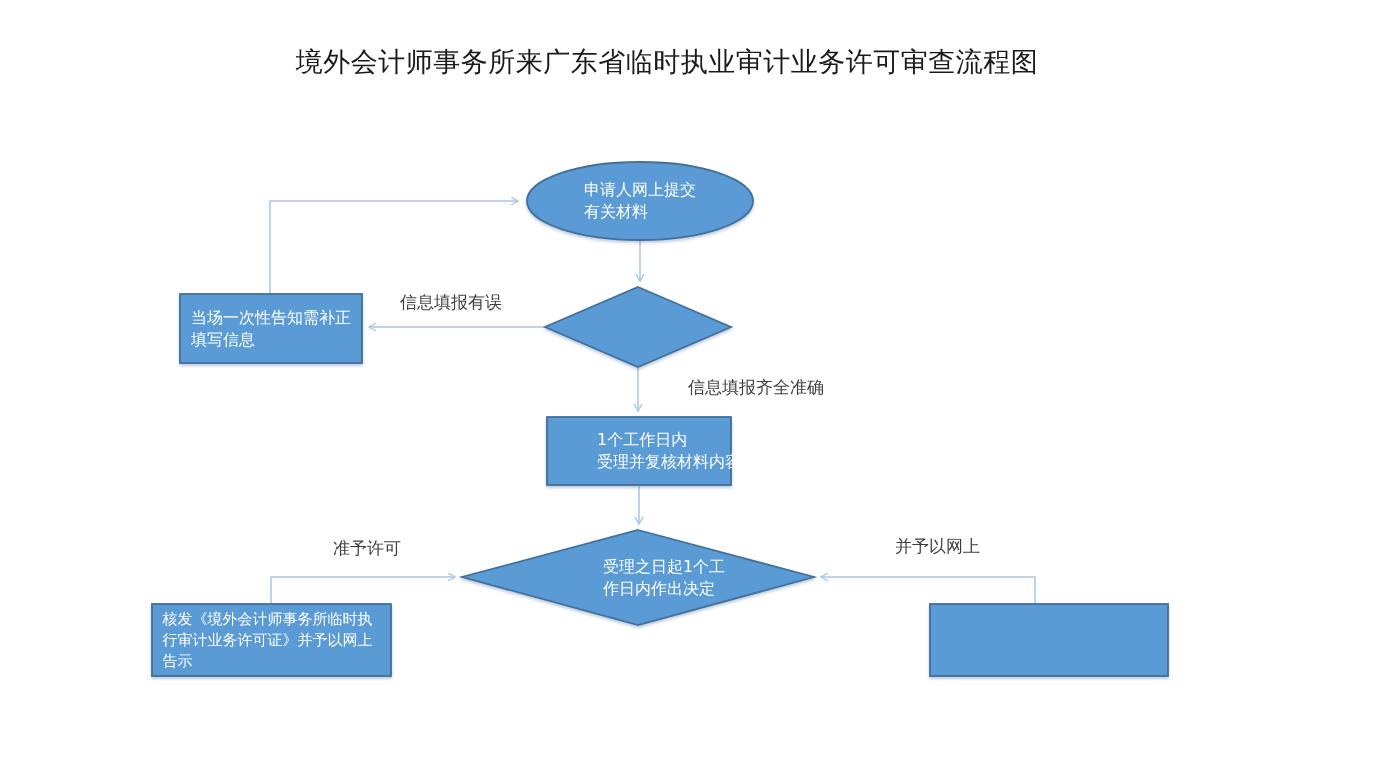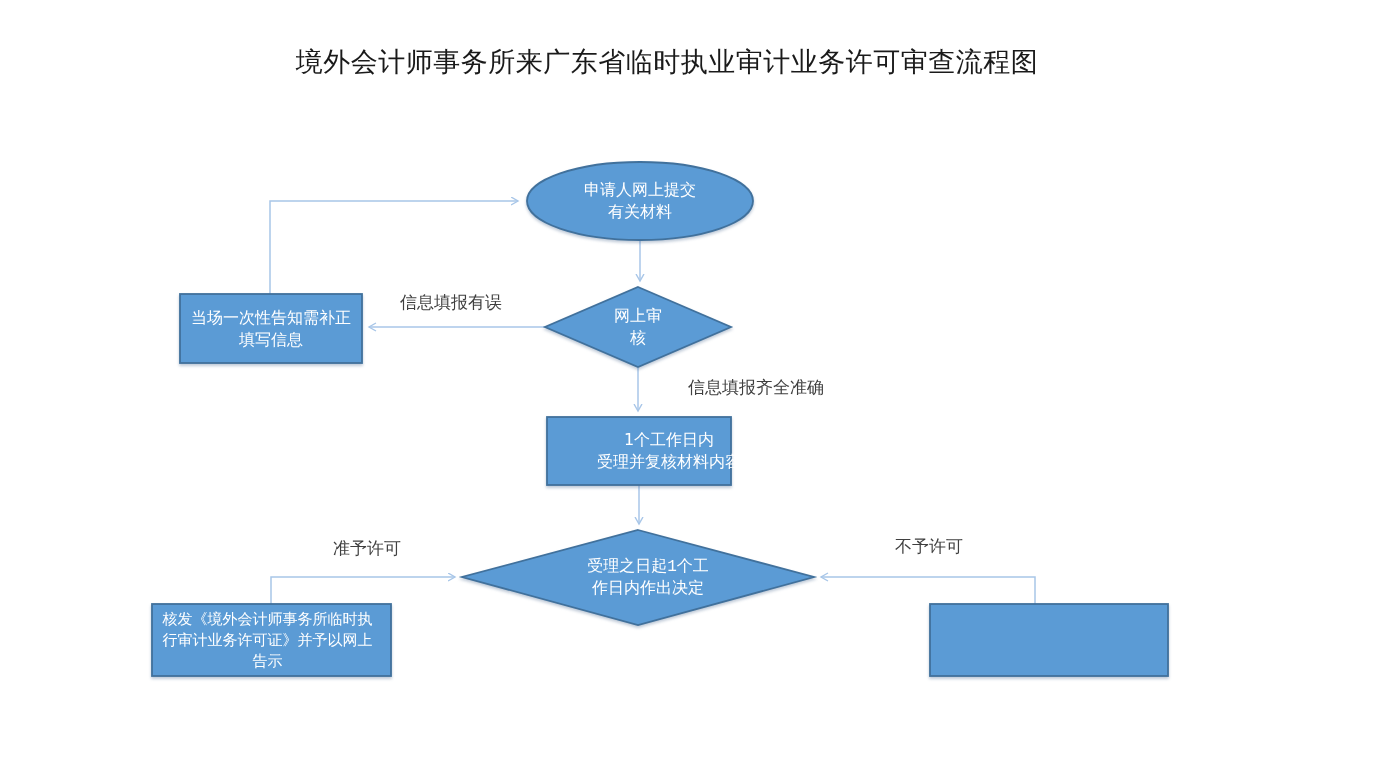--- a/index.html
+++ b/index.html
@@ -47,21 +47,21 @@
   .arrowhead {
     fill: none;
     stroke: var(--connector, #a8c6e8);
     stroke-width: 1.4;
   }
   .node-text {
     position: absolute;
     display: flex;
     align-items: center;
     justify-content: center;
-    text-align: center;
+    text-align: left;
     color: var(--node-text, #ffffff);
     font-size: 16px;
     line-height: 22px;
     white-space: pre-line;
     pointer-events: none;
   }
   .node-text.small {
     font-size: 15px;
     line-height: 21px;
   }
@@ -100,30 +100,28 @@
     <polygon class="shape" points="638,287 731,327 638,367 545,327"></polygon>
     <rect class="shape" x="180" y="294" width="182" height="69"></rect>
     <rect class="shape" x="547" y="417" width="184" height="68"></rect>
     <polygon class="shape" points="638,530 814,577 638,625 462,577"></polygon>
     <rect class="shape" x="152" y="604" width="239" height="72"></rect>
     <rect class="shape" x="930" y="604" width="238" height="72"></rect>
   </svg>
 
   <div class="node-text" style="left:527px; top:162px; width:226px; height:78px;">申请人网上提交
 有关材料</div>
-  <div class="node-text" style="left:545px; top:287px; width:186px; height:80px;">网上审
-核</div>
   <div class="node-text" style="left:180px; top:294px; width:182px; height:69px;border-radius:31px;">当场一次性告知需补正
 填写信息</div>
   <div class="node-text" style="left:547px; top:417px; width:184px; height:68px;padding-left:30px;">1个工作日内
 受理并复核材料内容</div>
-  <div class="node-text" style="left:472px; top:530px; width:352px; height:95px;font-family:Liberation Mono, monospace;">受理之日起1个工
+  <div class="node-text" style="left:488px; top:530px; width:352px; height:95px;">受理之日起1个工
 作日内作出决定</div>
   <div class="node-text small" style="left:148px; top:604px; width:239px; height:72px;">核发《境外会计师事务所临时执
 行审计业务许可证》并予以网上
 告示</div>
 
   <div class="edge-label" style="left:400px; top:291px;">信息填报有误</div>
   <div class="edge-label" style="left:688px; top:376px;">信息填报齐全准确</div>
   <div class="edge-label" style="left:333px; top:537px;text-align:right;">准予许可</div>
-  <div class="edge-label" style="left:895px; top:535px;">不予许可</div>
+  <div class="edge-label" style="left:895px; top:535px;">并予以网上</div>
 
 </div>
 
 </body></html>

